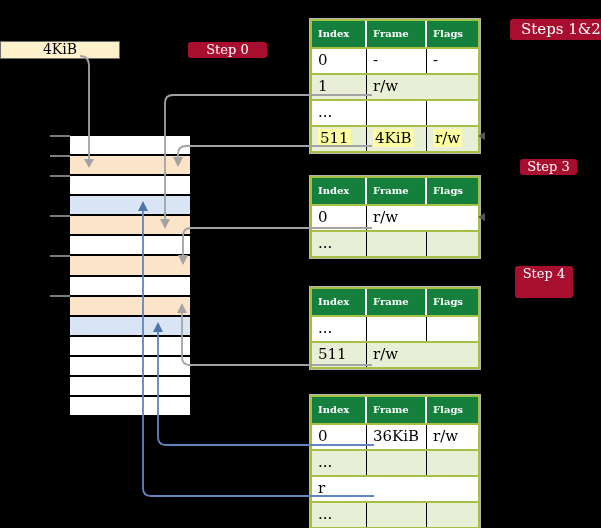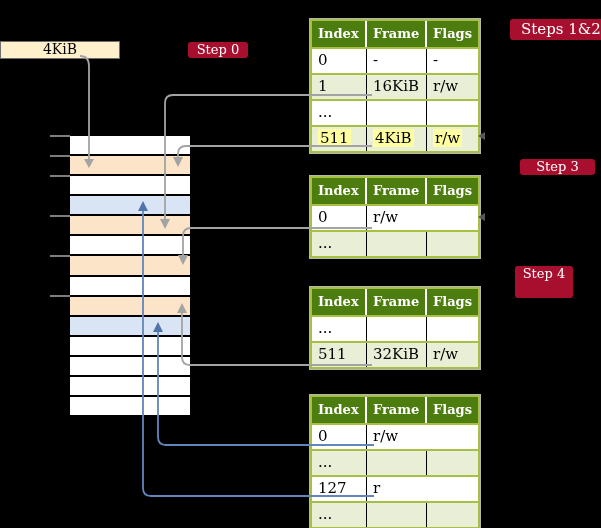--- a/index.html
+++ b/index.html
@@ -21,33 +21,33 @@
   .page-size-box {
     position:absolute; left:0; top:41px; width:120px; height:18px;
     background:#fdf0cb; border:1px solid #6f6f6f; box-sizing:border-box;
     color:#000; font-size:14px; line-height:15px; text-align:center;
   }
   
   .tag {
     position:absolute; background:#a80f2f; color:#fff; text-align:center;
     border-radius:3px; white-space:nowrap; box-sizing:border-box;
   }
-  .tag-step0  { left:188px; top:42px;  width:60px;  height:16px; font-size:13px; line-height:16px; }
+  .tag-step0  { left:188px; top:42px;  width:79px;  height:16px; font-size:13px; line-height:16px; }
   .tag-steps12{ left:510px; top:19px;  width:104px; height:21px; font-size:15px; line-height:21px; text-align:left; padding-left:11px; }
-  .tag-step3  { left:520px; top:159px; width:75px;  height:16px; font-size:13px; line-height:16px; }
+  .tag-step3  { left:520px; top:159px; width:57px;  height:16px; font-size:13px; line-height:16px; }
   .tag-step4  { left:515px; top:266px; width:58px;  height:32px; font-size:13px; line-height:16px; }
   
   .pt {
     position:absolute; left:310px; width:170px; box-sizing:border-box;
     border:2px solid #a6c044; box-shadow:0 0 0 1px #b5b5b5; background:#a6c044;
   }
   .pt-t1 { top:19px; }  .pt-t2 { top:176px; }  .pt-t3 { top:287px; }  .pt-t4 { top:395px; }
   .pt-header {
     display:grid; grid-template-columns:55px 60px 1fr; height:26px;
-    background:#4d7c0f; color:#fff; font-weight:bold; font-size:13px;
+    background:#15803d; color:#fff; font-weight:bold; font-size:10px;
   }
   .pt-header > div { line-height:26px; padding-left:6px; border-right:2px solid #fff; box-sizing:border-box; }
   .pt-header > div:last-child { border-right:none; }
   .pt-row {
     display:grid; grid-template-columns:55px 60px 1fr; height:26px;
     border-top:2px solid #a6c044; box-sizing:border-box; color:#000; font-size:15px;
   }
   .pt-row > div { line-height:23px; padding-left:6px; border-right:1px solid #000; box-sizing:border-box; overflow:hidden; }
   .pt-row > div:last-child { border-right:none; }
   .pt-row.white { background:#ffffff; }
@@ -99,21 +99,20 @@
         <div>Frame</div>
         <div>Flags</div>
       </div>
       <div class="pt-row white">
         <div>0</div>
         <div>-</div>
         <div>-</div>
       </div>
       <div class="pt-row green">
         <div>1</div>
-        <div>16KiB</div>
         <div>r/w</div>
       </div>
       <div class="pt-row white">
         <div>...</div>
         <div></div>
         <div></div>
       </div>
       <div class="pt-row green">
         <div><span class="hl">511</span></div>
         <div><span class="hl">4KiB</span></div>
@@ -142,41 +141,40 @@
         <div>Frame</div>
         <div>Flags</div>
       </div>
       <div class="pt-row white">
         <div>...</div>
         <div></div>
         <div></div>
       </div>
       <div class="pt-row green">
         <div>511</div>
-        <div>32KiB</div>
         <div>r/w</div>
       </div>
     </div>
   <div class="pt pt-t4">
       <div class="pt-header">
         <div>Index</div>
         <div>Frame</div>
         <div>Flags</div>
       </div>
       <div class="pt-row white">
         <div>0</div>
-        <div>r/w</div>
-      </div>
-      <div class="pt-row green">
-        <div>...</div>
-        <div></div>
-        <div></div>
-      </div>
-      <div class="pt-row white">
-        <div>127</div>
+        <div>36KiB</div>
+        <div>r/w</div>
+      </div>
+      <div class="pt-row green">
+        <div>...</div>
+        <div></div>
+        <div></div>
+      </div>
+      <div class="pt-row white">
         <div>r</div>
       </div>
       <div class="pt-row green">
         <div>...</div>
         <div></div>
         <div></div>
       </div>
     </div>
 
   <svg class="overlay" width="601" height="528" viewBox="0 0 601 528">

